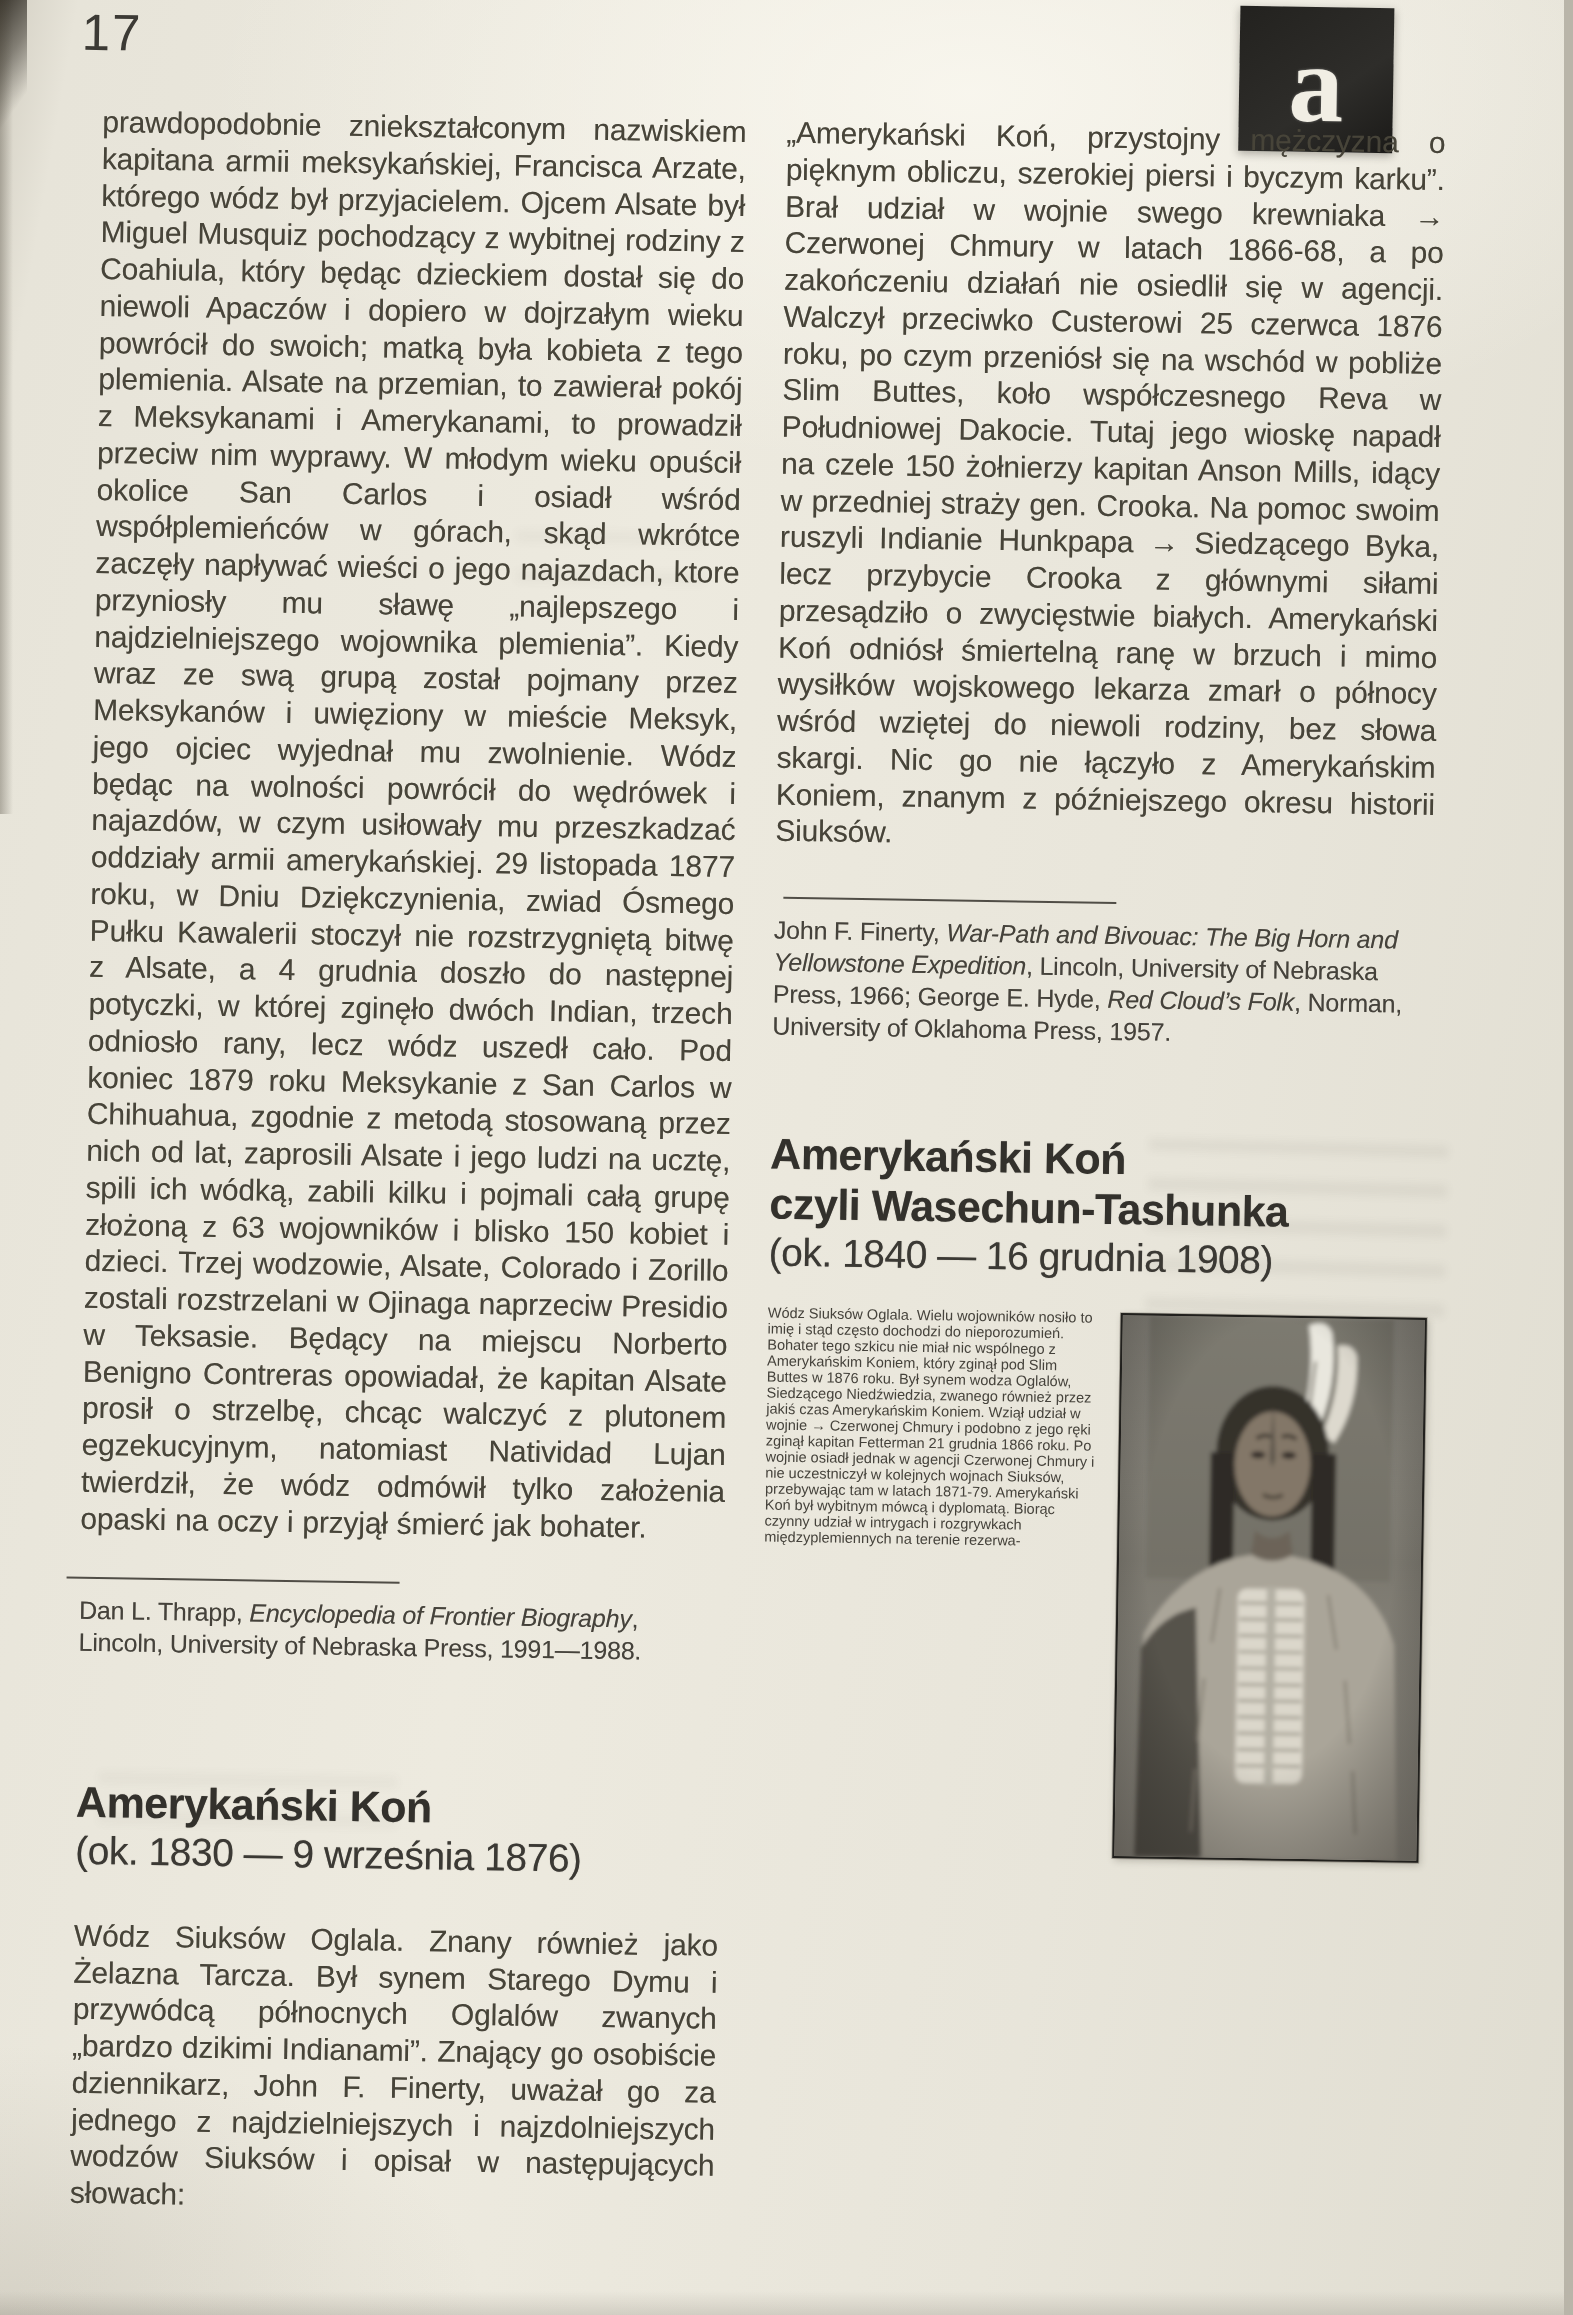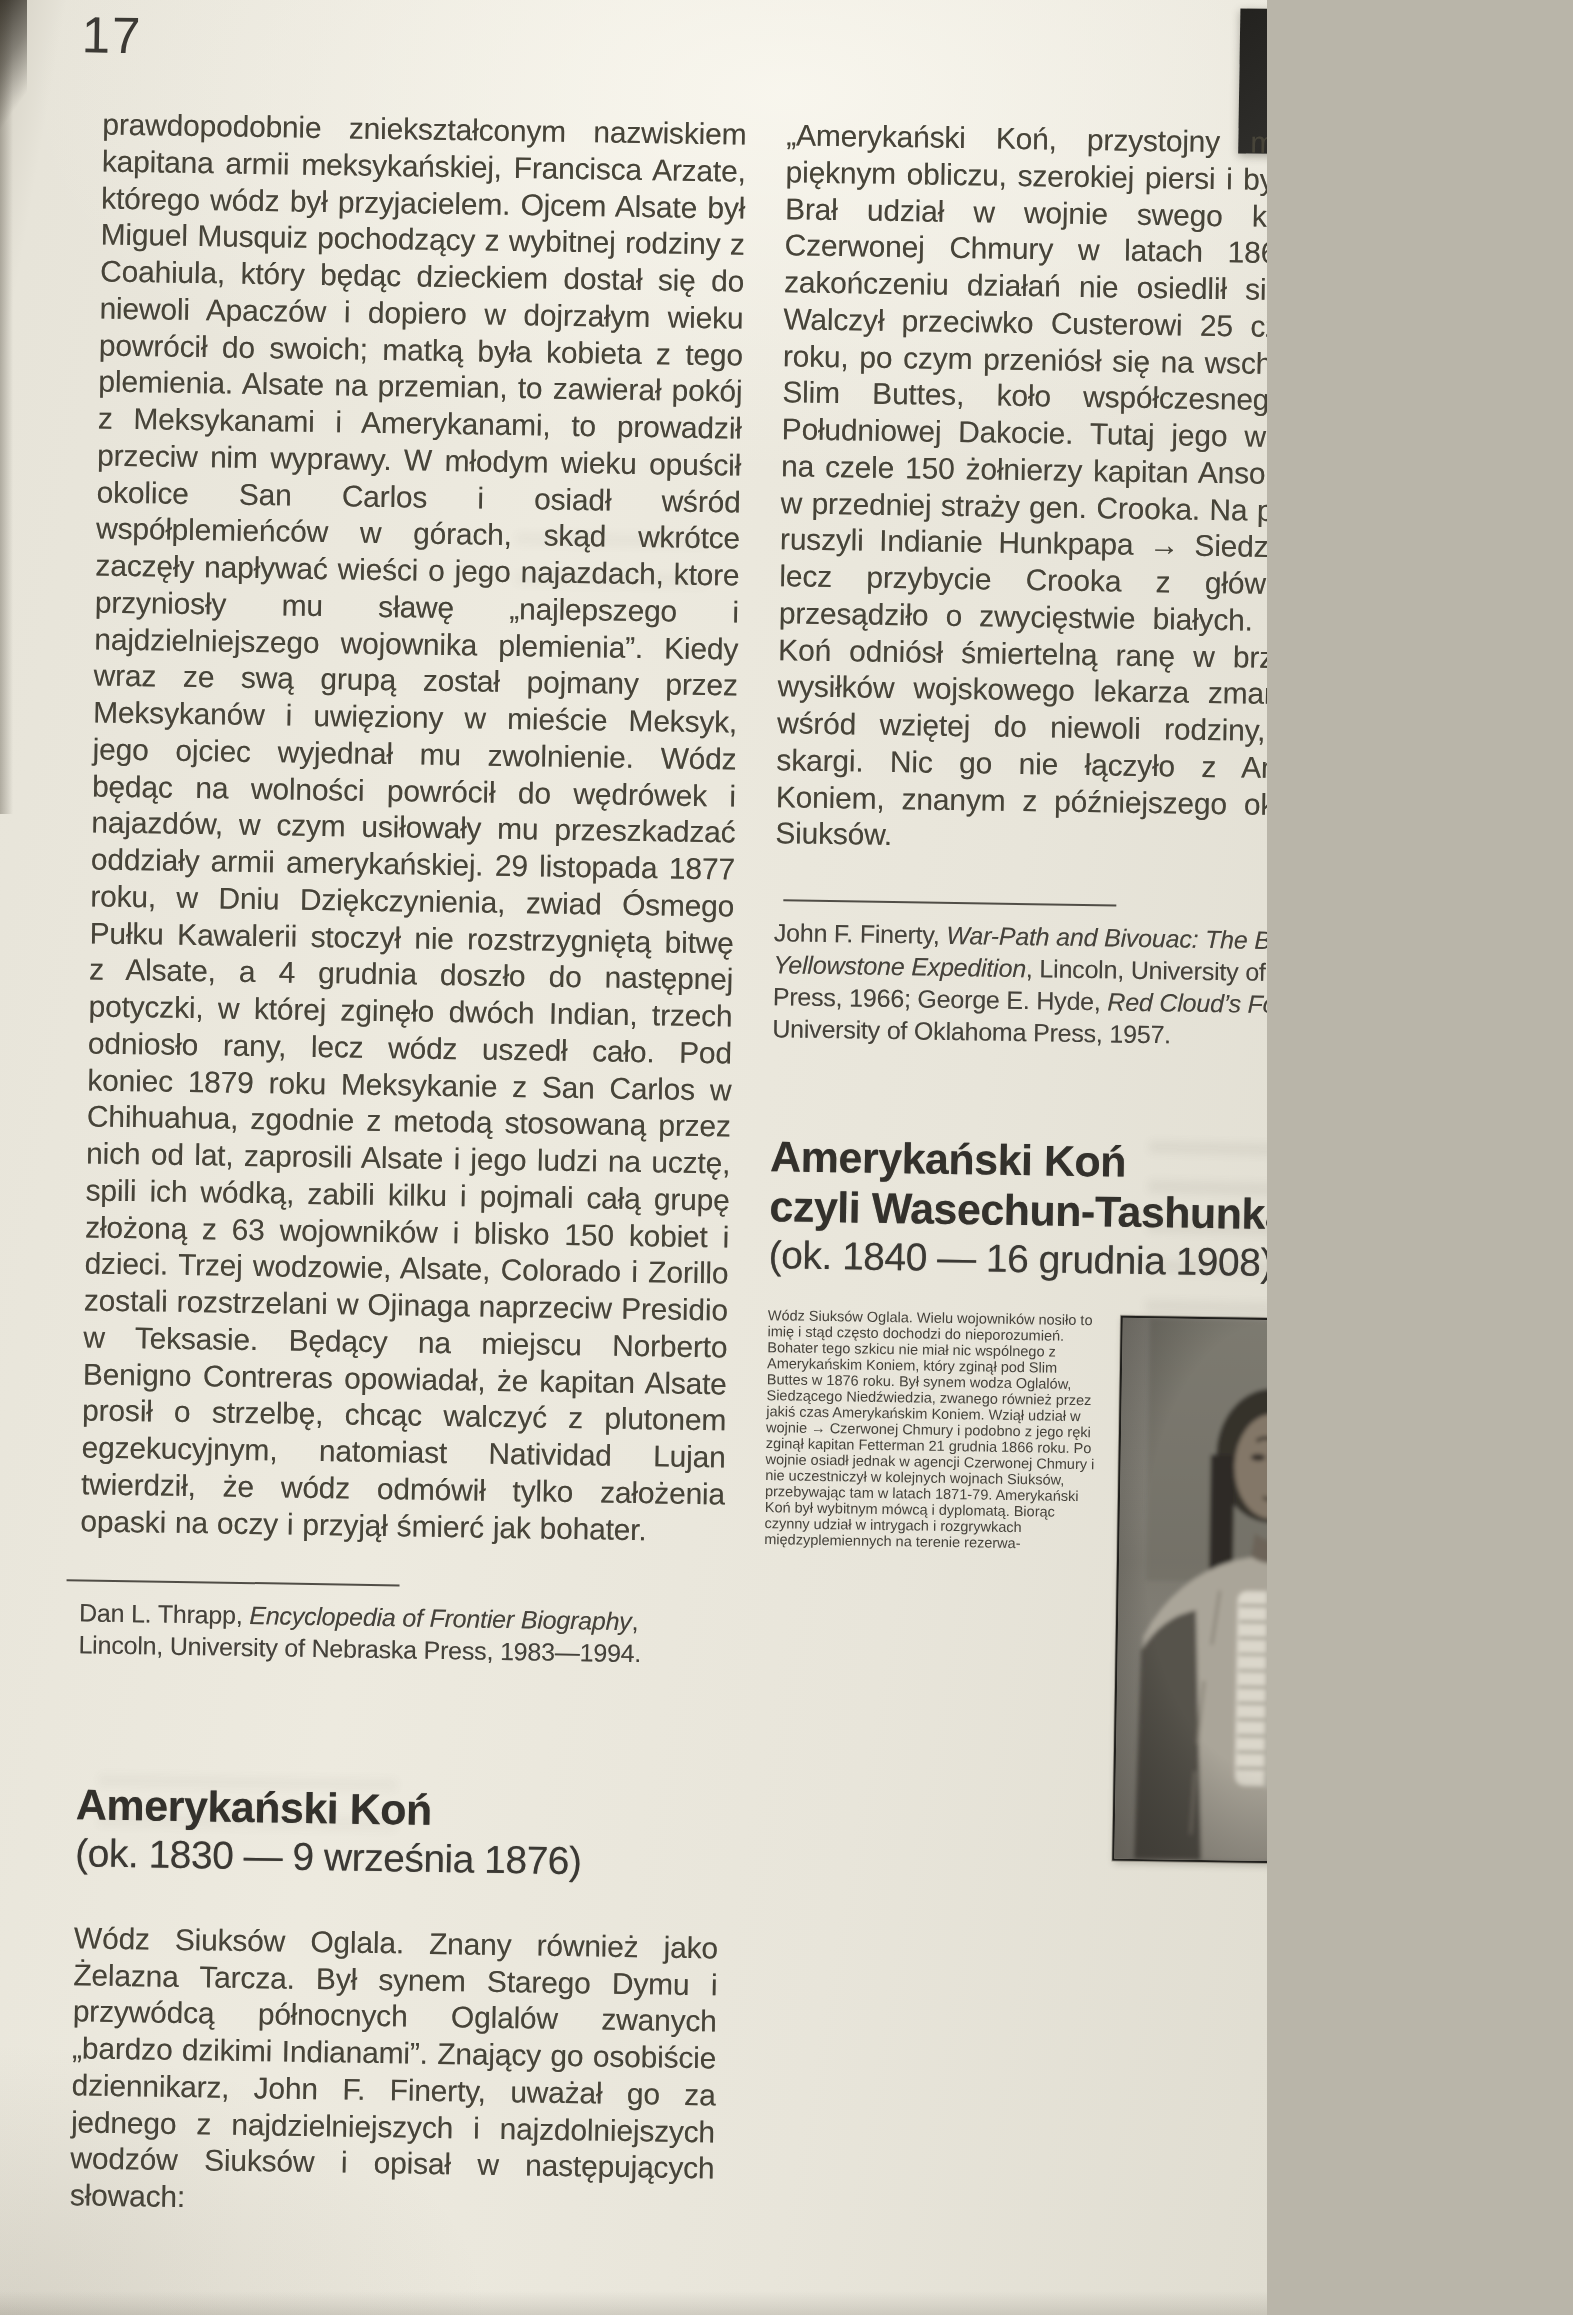--- a/index.html
+++ b/index.html
@@ -1,18 +1,18 @@
 <!DOCTYPE html>
 <html lang="pl" style="font-size:14.5px"><head>
 <meta charset="utf-8">
 <style>
   html,body{margin:0;padding:0;background:#b9b5a9;}
   #page{
     position:relative;
-    width:1267px;height:2316px;
+    width:1564px;height:2316px;
     overflow:hidden;
     background:
       radial-gradient(ellipse 1266px 633px at 62% 4%, rgba(250,248,240,.85) 0%, rgba(250,248,240,0) 60%),
       radial-gradient(ellipse 814px 452px at 0% 100%, rgba(120,112,96,.18) 0%, rgba(120,112,96,0) 60%),
       linear-gradient(100deg, #d3cfc3 0%, #e7e4d9 4%, #edeadf 38%, #e8e5da 70%, #e0ddd1 100%);
     font-family:"Liberation Sans", sans-serif;
     color:#45423b;
   }
   
   #edge-top{position:absolute;left:0;top:0;width:27px;height:136px;
@@ -90,21 +90,21 @@
 
     <div class="bleed" id="bleed1"></div>
     <div class="bleed" id="bleed2"></div>
     <div class="bleed" id="bleed3"></div>
 
     <div class="col" id="col-left">
       <p class="body-text">prawdopodobnie zniekształconym nazwiskiem kapitana armii meksykańskiej, Francisca Arzate, którego wódz był przyjacielem. Ojcem Alsate był Miguel Musquiz pochodzący z wybitnej rodziny z Coahiula, który będąc dzieckiem dostał się do niewoli Apaczów i dopiero w dojrzałym wieku powrócił do swoich; matką była kobieta z tego plemienia. Alsate na przemian, to zawierał pokój z Meksykanami i Amerykanami, to prowadził przeciw nim wyprawy. W młodym wieku opuścił okolice San Carlos i osiadł wśród współplemieńców w górach, skąd wkrótce zaczęły napływać wieści o jego najazdach, ktore przyniosły mu sławę „najlepszego i najdzielniejszego wojownika plemienia”. Kiedy wraz ze swą grupą został pojmany przez Meksykanów i uwięziony w mieście Meksyk, jego ojciec wyjednał mu zwolnienie. Wódz będąc na wolności powrócił do wędrówek i najazdów, w czym usiłowały mu przeszkadzać oddziały armii amerykańskiej. 29 listopada 1877 roku, w Dniu Dziękczynienia, zwiad Ósmego Pułku Kawalerii stoczył nie rozstrzygniętą bitwę z Alsate, a 4 grudnia doszło do następnej potyczki, w której zginęło dwóch Indian, trzech odniosło rany, lecz wódz uszedł cało. Pod koniec 1879 roku Meksykanie z San Carlos w Chihuahua, zgodnie z metodą stosowaną przez nich od lat, zaprosili Alsate i jego ludzi na ucztę, spili ich wódką, zabili kilku i pojmali całą grupę złożoną z 63 wojowników i blisko 150 kobiet i dzieci. Trzej wodzowie, Alsate, Colorado i Zorillo zostali rozstrzelani w Ojinaga naprzeciw Presidio w Teksasie. Będący na miejscu Norberto Benigno Contreras opowiadał, że kapitan Alsate prosił o strzelbę, chcąc walczyć z plutonem egzekucyjnym, natomiast Natividad Lujan twierdził, że wódz odmówił tylko założenia opaski na oczy i przyjął śmierć jak bohater.</p>
 
       <hr class="sep">
 
-      <p class="biblio"><span>Dan L. Thrapp, </span><i>Encyclopedia of Frontier Biography</i><span>, Lincoln, University of Nebraska Press, 1983—1994.</span></p>
+      <p class="biblio"><span>Dan L. Thrapp, </span><i>Encyclopedia of Frontier Biography</i><span>, Lincoln, University of Nebraska Press, 1991—1988.</span></p>
 
       <h2 class="article-heading">
         <span class="title">Amerykański Koń</span>
         <span class="dates">(ok. 1830 — 9 września 1876)</span>
       </h2>
 
       <p class="body-text article-body">Wódz Siuksów Oglala. Znany również jako Żelazna Tarcza. Był synem Starego Dymu i przywódcą północnych Oglalów zwanych „bardzo dzikimi Indianami”. Znający go osobiście dziennikarz, John F. Finerty, uważał go za jednego z najdzielniejszych i najzdolniejszych wodzów Siuksów i opisał w następujących słowach:</p>
     </div>
 
     <div class="col" id="col-right">

